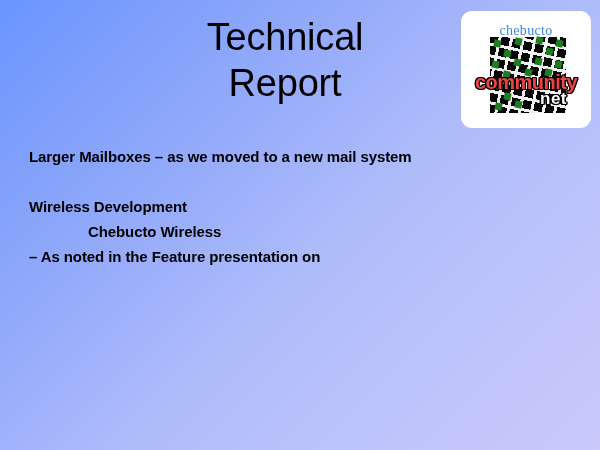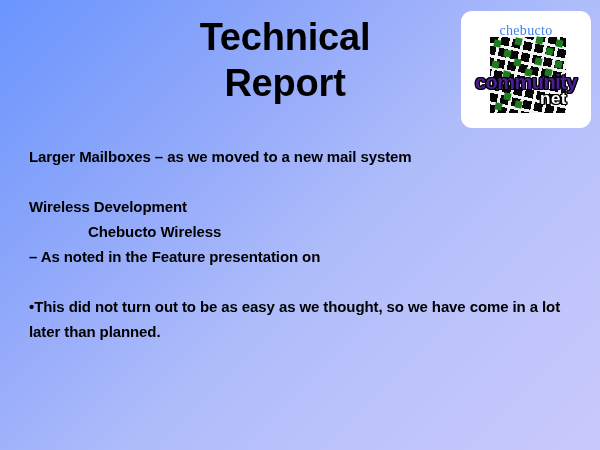--- a/index.html
+++ b/index.html
@@ -28,21 +28,21 @@
   }
 
   
   #title-block {
     position: absolute;
     left: 120px;
     top: 14px;
     width: 330px;
     color: #000000;
     font-size: 38px;
-    font-weight: bold;
+    font-weight: normal;
     line-height: 46px;
     letter-spacing: -0.2px;
     text-align: center;
   }
   #title-block .title-line {
     display: block;
     white-space: pre;
   }
 
   
@@ -99,21 +99,21 @@
     z-index: 2;
   }
   #logo-community {
     position: absolute;
     left: 0;
     top: 60px;
     width: 130px;
     text-align: center;
     font-size: 20px;
     font-weight: bold;
-    color: #4c1d95;
+    color: #ef4444;
     letter-spacing: -0.5px;
     text-shadow:
       -1.2px 0 #000, 1.2px 0 #000, 0 -1.2px #000, 0 1.2px #000,
       -1px -1px #000, 1px -1px #000, -1px 1px #000, 1px 1px #000;
     z-index: 4;
   }
   #logo-net {
     position: absolute;
     left: 0;
     top: 78px;
@@ -191,16 +191,15 @@
     </div>
   </div>
 
   <div id="body-block">
     <span class="body-line">Larger Mailboxes – as we moved to a new mail system</span>
     <span class="spacer-line"></span>
     <span class="body-line">Wireless Development</span>
     <span class="body-line indented">Chebucto Wireless</span>
     <span class="body-line">– As noted in the Feature presentation on</span>
     <span class="spacer-line"></span>
-    <span class="body-line">•This did not turn out to be as easy as we thought, so we have come in a lot later than planned.</span>
   </div>
 
 </div>
 
 </body></html>

